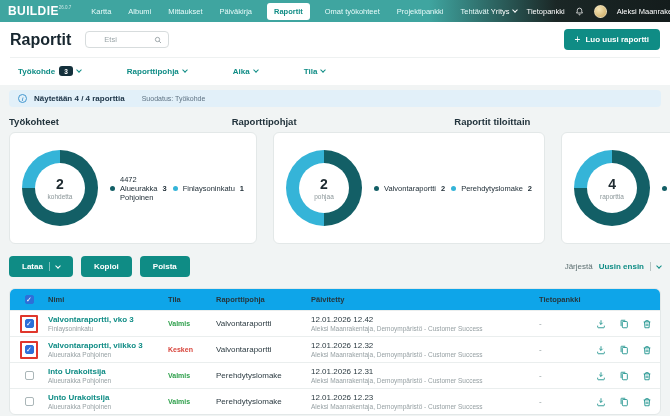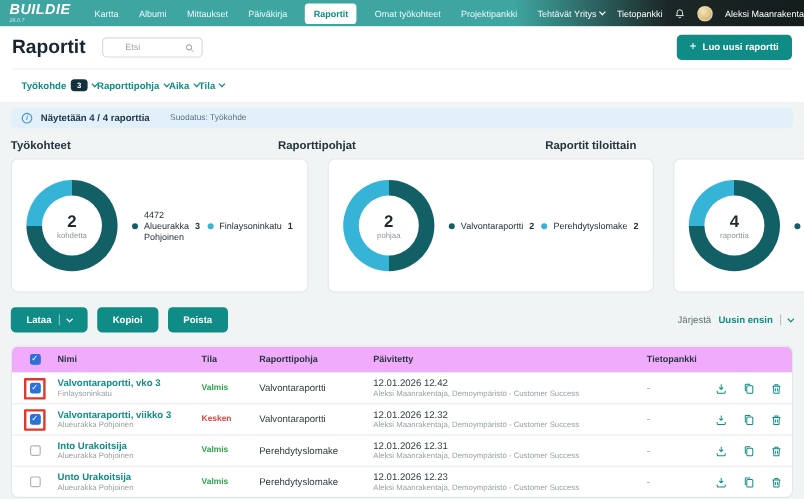--- a/index.html
+++ b/index.html
@@ -2,21 +2,21 @@
 <html><head>
 <meta charset="utf-8">
 <style>
   * { box-sizing: border-box; margin: 0; padding: 0; }
   html,body { width:670px; height:416px; overflow:hidden; background:#f1f4f4;
     font-family:"Liberation Sans", sans-serif; }
 
   
   .navbar { height:22px; display:flex; align-items:center; padding:0 8px; color:#fff;
     background:linear-gradient(90deg,#3fa5a0 0%,#3fa5a0 64%,#1b2726 83%,#141c1c 100%); }
-  .logo-wrap { display:flex; flex-direction:column; line-height:1; cursor:pointer;font-style:italic; }
+  .logo-wrap { display:flex; flex-direction:row; line-height:1; cursor:pointer; }
   .logo { font-size:12px; font-weight:800; letter-spacing:.4px; }
   .logo-version { font-size:4.5px; opacity:.75; margin-top:1px; }
   .nav-items { display:flex; gap:13px; margin-left:18px; align-items:center; }
   .nav-item { font-size:7.5px; color:#e8fbfa; cursor:pointer; white-space:nowrap; padding:4px 2px; }
   .nav-item.active { background:#fff; color:#0f8c85; padding:4px 7px; border-radius:3px; font-weight:700; }
   .nav-right { margin-left:auto; display:flex; align-items:center; gap:10px; font-size:7.5px; }
   .nav-link { display:flex; align-items:center; gap:3px; cursor:pointer; white-space:nowrap;text-align:right; }
   .avatar { width:13px; height:13px; border-radius:50%; flex:none;
     background:radial-gradient(circle at 35% 30%,#f6e6b8,#c9a75e); border:1px solid rgba(255,255,255,.35); }
   .bell-icon svg { width:9px; height:9px; display:block; }
@@ -30,21 +30,21 @@
   .page-title { font-size:16px; font-weight:800; color:#17262f; margin-right:14px; }
   .search-box { display:flex; align-items:center; border:1px solid #d7dcdd; border-radius:4px;
     padding:3px 6px; width:84px; background:#fff; }
   .search-input { border:none; outline:none; font-size:7.5px; width:100%; color:#333; font-family:inherit;margin-left:12px; }
   .search-input::placeholder { color:#9aa5a8; }
   .search-icon svg { width:8px; height:8px; display:block; }
   .create-btn { margin-left:auto; background:#0f8c85; color:#fff; font-size:8px; font-weight:700;
     padding:6px 11px; border-radius:4px; border:none; display:flex; align-items:center; gap:5px;
     cursor:pointer; font-family:inherit; }
   .plus-glyph { font-size:10px; font-weight:400; line-height:6px; }
-  .filter-row { display:flex; padding:8px 8px 9px; }
+  .filter-row { display:flex; gap:46px; padding:8px 8px 9px; }
   .filter { display:flex; align-items:center; gap:4px; font-size:8px; color:#0f8c85; font-weight:600; cursor:pointer; }
   .filter-badge { background:#14303b; color:#fff; font-size:6.5px; font-weight:700; padding:1.5px 5px; border-radius:3px; }
 
   
   .main { padding:5px 9px 0; }
   .banner { background:#e2f0f9; border-radius:4px; display:flex; align-items:center; padding:4px 9px; gap:7px; height:17px; }
   .info-icon { width:9px; height:9px; border:1px solid #4397cf; border-radius:50%; color:#4397cf; flex:none;
     font-size:6px; display:flex; align-items:center; justify-content:center; font-weight:700; font-style:italic; }
   .banner-message { font-size:8px; font-weight:700; color:#20374a; }
   .banner-note { font-size:7px; color:#5e7283; margin-left:10px; }
@@ -72,21 +72,21 @@
   .tbtn-divider { width:1px; height:9px; background:rgba(255,255,255,.45); }
   .sort { margin-left:auto; display:flex; align-items:center; gap:6px; font-size:8px; }
   .sort-label { color:#5d6f71; }
   .sort-value { color:#0f8c85; font-weight:700; cursor:pointer; }
   .sort-divider { width:1px; height:9px; background:#b9c4c4; }
   .sort-chev { color:#0f8c85; cursor:pointer; display:flex; align-items:center; }
 
   
   .table-card { background:#fff; border:1px solid #e3e8e8; border-radius:6px; margin-top:11px; overflow:hidden; }
   .t-head, .t-row { display:grid; grid-template-columns:38px 120px 48px 95px 228px 57px 1fr; align-items:center; }
-  .t-head { background:#f0abfc; padding:6px 0; }
+  .t-head { background:#0ea5e9; padding:6px 0; }
   .t-col { font-size:7.5px; font-weight:700; color:#27363c; }
   .t-row { border-top:1px solid #eaeeee; padding:4px 0; min-height:25px; }
   .cb-cell { display:flex; justify-content:center; position:relative; }
   .checkbox { width:9px; height:9px; border:1px solid #aab6b8; border-radius:2px; background:#fff;
     cursor:pointer; font-size:7px; line-height:8px; text-align:center; color:#fff; flex:none; }
   .checkbox.checked { background:#2e6fd8; border-color:#2e6fd8; }
   .annotation { position:absolute; width:18px; height:18px; border:2px solid #e0372c; border-radius:1px;
     left:50%; top:50%; transform:translate(-50%,-50%); pointer-events:none; display:none; }
   .r-name { font-size:8px; font-weight:700; color:#0f8c85; cursor:pointer; }
   .r-sub { font-size:6.5px; color:#97a1a4; margin-top:1px; }

